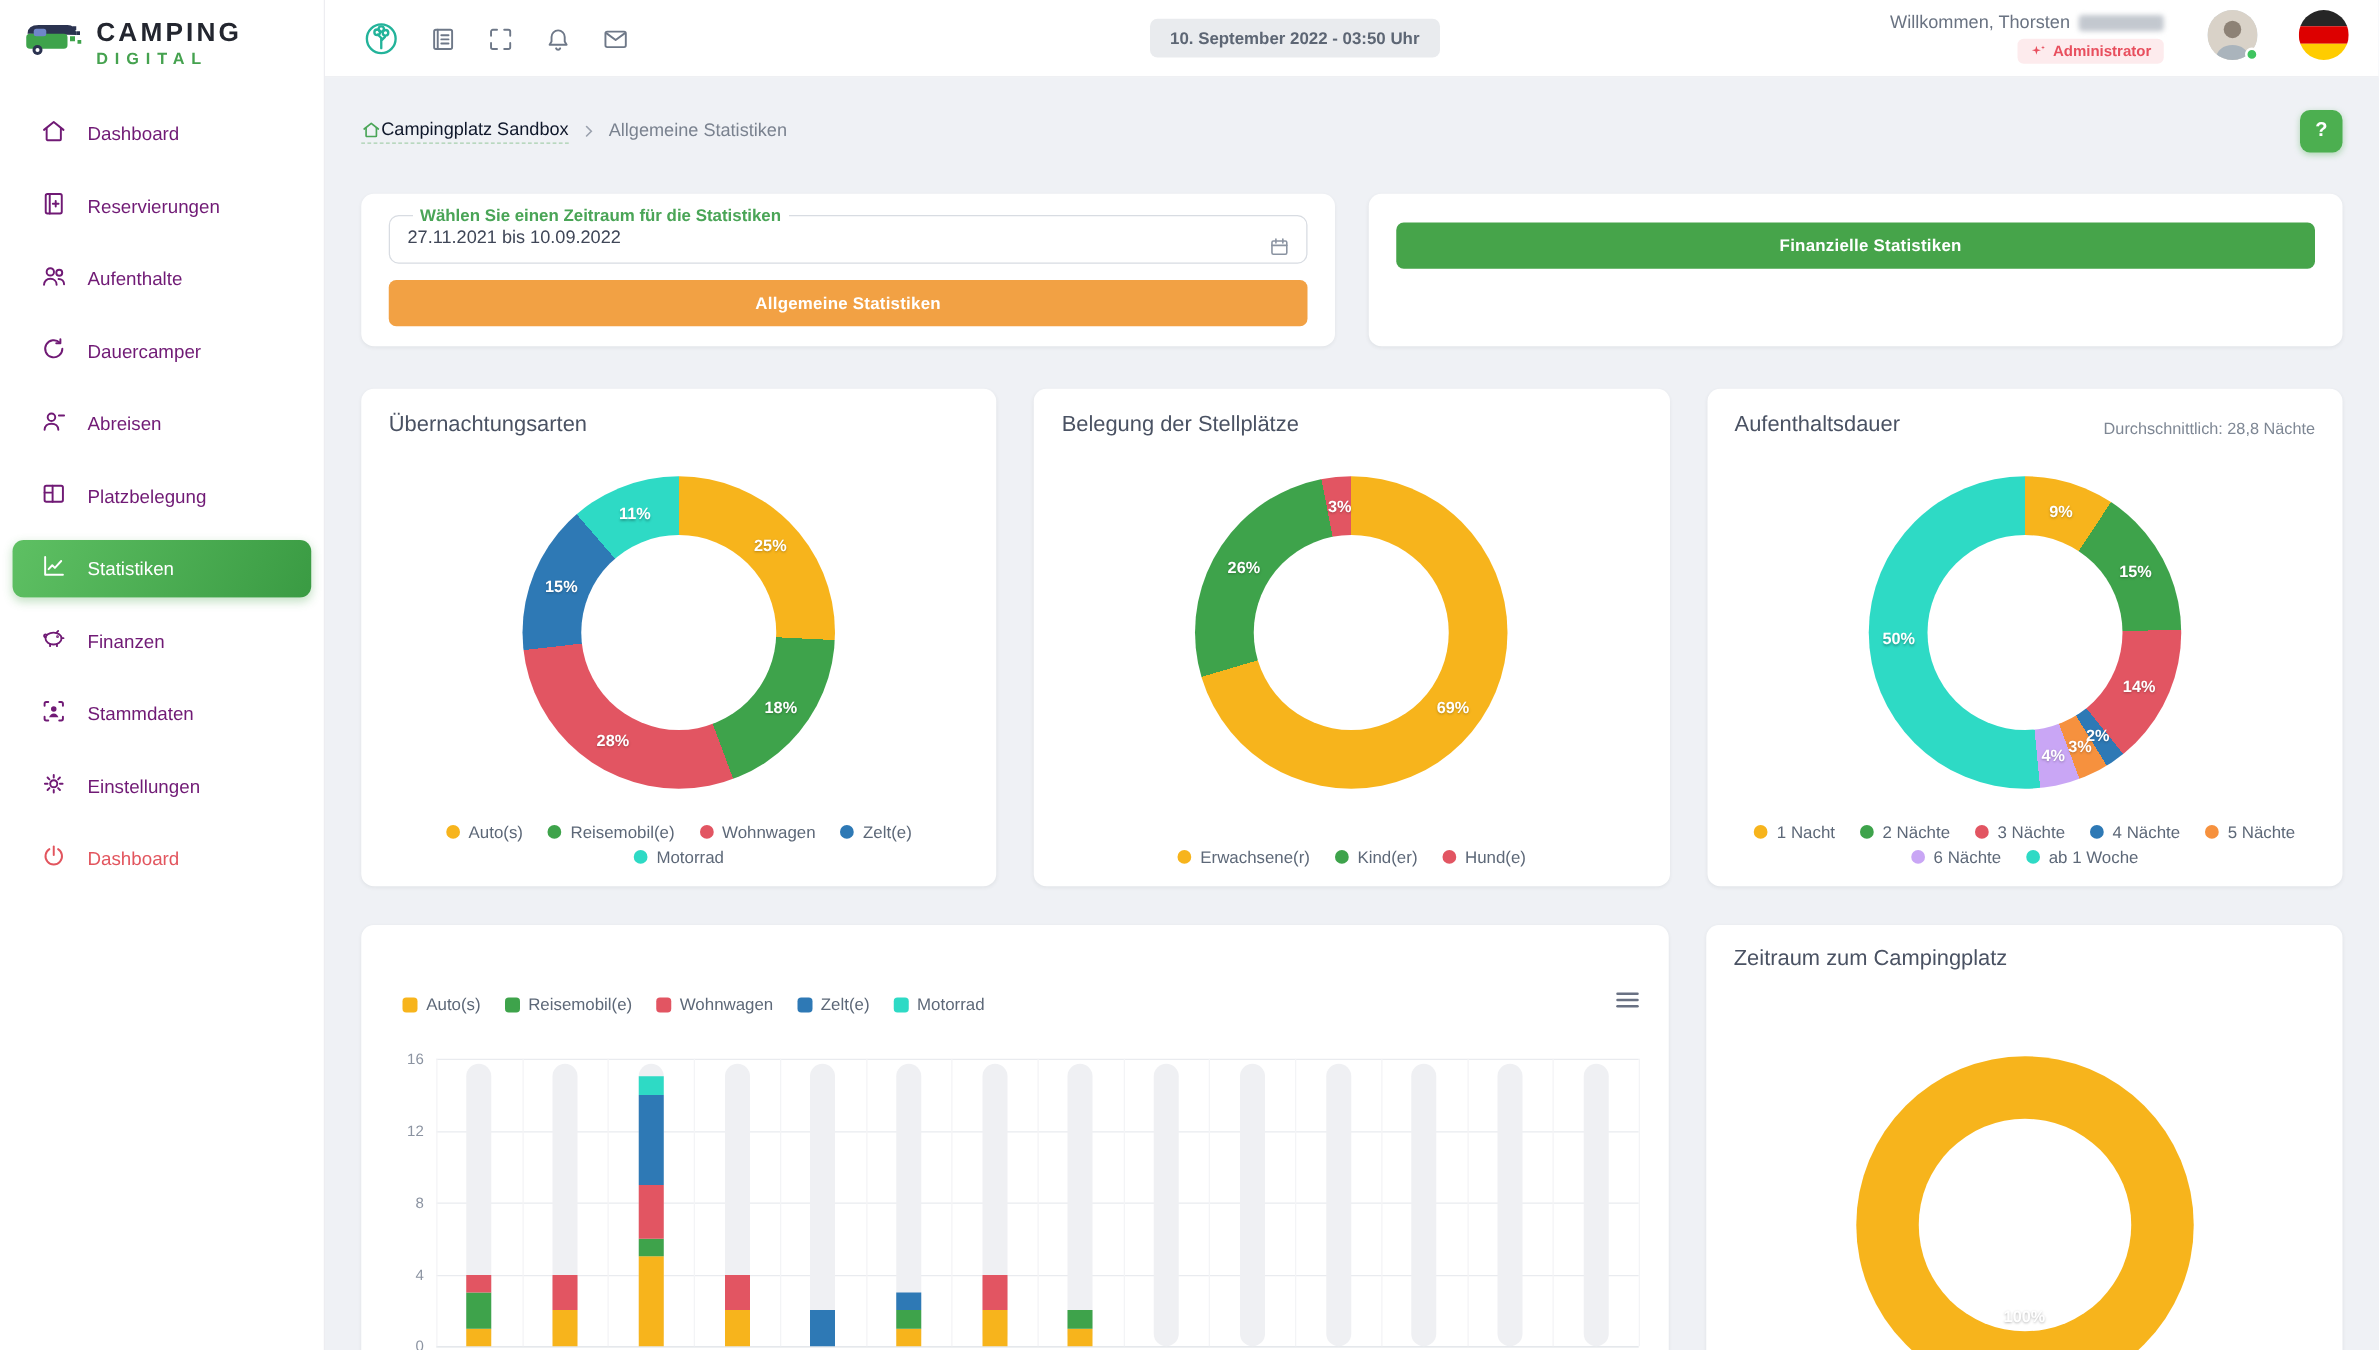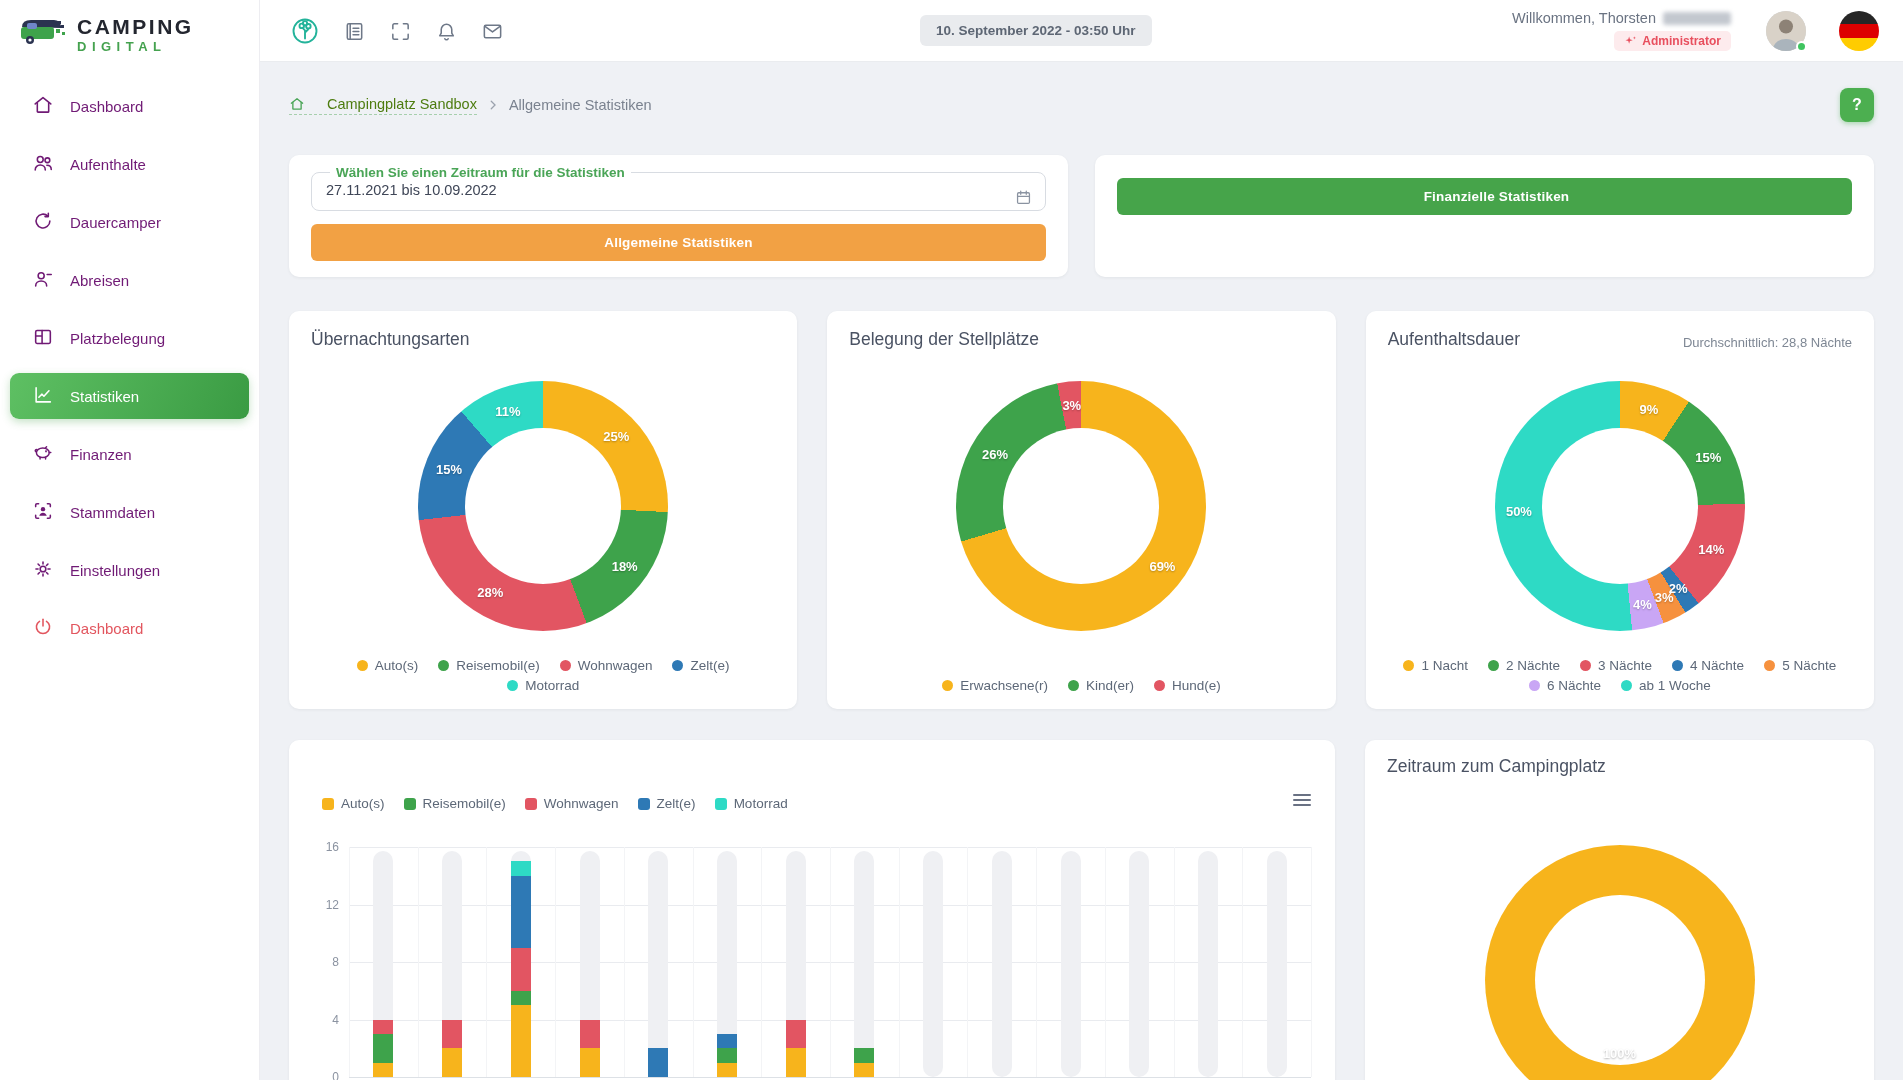--- a/index.html
+++ b/index.html
@@ -20,37 +20,37 @@
     background:linear-gradient(115deg,#5ec063 0%,#3a9b43 100%); color:#fff; box-shadow:0 3px 8px rgba(67,160,71,.30); }
   .nav-item.danger { color:#e2555e; }
   .nav-item svg { flex:0 0 auto; }
 
   
   .topbar { position:absolute; left:260px; top:0; right:0; height:62px; background:#fff; border-bottom:1px solid #eaecef; z-index:4; }
   .topbar-icons { position:absolute; left:30px; top:0; height:62px; display:flex; align-items:center; gap:23px; }
   .tb-icon { color:#6e7888; display:flex; align-items:center; cursor:pointer; }
   .date-pill { position:absolute; left:660px; top:15px; height:31px; display:flex; align-items:center;
     background:#e9ebee; border-radius:6px; padding:0 16px; font-size:13.5px; font-weight:bold; color:#5d6674; }
-  .user-cluster { position:absolute; right:24px; top:8px; display:flex; align-items:flex-end;gap:20px; }
+  .user-cluster { position:absolute; right:24px; top:8px; display:flex; align-items:flex-start;gap:20px; }
   .welcome-block { display:flex; flex-direction:column; align-items:flex-end; margin-top:2px; }
   .welcome-line { font-size:14.5px; color:#6a7382; display:flex; align-items:center; }
   .redacted { display:inline-block; width:68px; height:13px; background:#c3c8cf; border-radius:3px; margin-left:7px; filter:blur(2px); }
   .role-badge { margin-top:5px; display:flex; align-items:center; gap:5px; background:#fdebed; color:#e84f5e;
     font-size:12px; font-weight:bold; border-radius:5px; padding:3px 10px; }
   .avatar { position:relative; width:40px; height:40px; border-radius:50%; background:#cfd6dc; margin-left:15px; overflow:visible; cursor:pointer; }
   .avatar-img { width:40px; height:40px; border-radius:50%; overflow:hidden; display:block; }
   .status-dot { position:absolute; right:-1px; bottom:-1px; width:11px; height:11px; border-radius:50%; background:#3fc45f; border:2px solid #fff; }
   .flag { width:40px; height:40px; border-radius:50%; overflow:hidden; margin-left:13px; display:flex; flex-direction:column; cursor:pointer; }
   .flag div { flex:1; }
 
   
   .content { position:absolute; left:260px; top:62px; right:0; bottom:0; padding:0 29px; }
   .breadcrumb-row { margin-top:26px; height:34px; display:flex; align-items:center; justify-content:space-between; }
   .breadcrumb { display:flex; align-items:center; gap:9px; font-size:14.5px; }
-  .bc-home-link { color:#4d7c0f; display:flex; align-items:center; gap:22px; border-bottom:1px dashed #a7cfad; padding-bottom:2px; cursor:pointer; }
+  .bc-home-link { color:#0f172a; display:flex; align-items:center; gap:0; border-bottom:1px dashed #a7cfad; padding-bottom:2px; cursor:pointer; }
   .bc-sep { color:#9aa1ad; display:flex; }
   .bc-current { color:#7a828f; }
   .help-btn { width:34px; height:34px; border-radius:8px; background:#4caf50; color:#fff; font-size:16px; font-weight:bold;
     display:flex; align-items:center; justify-content:center; box-shadow:0 2px 5px rgba(76,175,80,.4); cursor:pointer; border:none; }
 
   .card { background:#fff; border-radius:10px; box-shadow:0 1px 3px rgba(56,65,74,.07); }
 
   
   .filter-row { margin-top:33px; display:flex; gap:27px; }
   .filter-card { flex:1; padding:10px 22px 16px; }
@@ -124,20 +124,28 @@
       </span>
     </div>
 
     <nav class="nav">
       <div class="nav-item">
         <span><svg width="22" height="22" viewBox="0 0 24 24" fill="none" stroke="currentColor" stroke-width="1.7" stroke-linecap="round" stroke-linejoin="round">
               <path d="M3.5 10.8 12 4l8.5 6.8"></path>
               <path d="M5.8 9.5V19a.8.8 0 0 0 .8.8h10.8a.8.8 0 0 0 .8-.8V9.5"></path>
             </svg></span>
         <span>Dashboard</span>
+      </div>
+      <div class="nav-item">
+        <span><svg width="22" height="22" viewBox="0 0 24 24" fill="none" stroke="currentColor" stroke-width="1.7" stroke-linecap="round" stroke-linejoin="round">
+              <rect x="5" y="3.5" width="14" height="17" rx="1.5"></rect>
+              <path d="M8.5 3.5v17"></path>
+              <path d="M13.7 9.5v5M11.2 12h5"></path>
+            </svg></span>
+        <span>Reservierungen</span>
       </div>
       <div class="nav-item">
         <span><svg width="22" height="22" viewBox="0 0 24 24" fill="none" stroke="currentColor" stroke-width="1.7" stroke-linecap="round" stroke-linejoin="round">
               <circle cx="9" cy="8.2" r="3.2"></circle>
               <path d="M3.5 19.5c0-3.2 2.4-5.3 5.5-5.3s5.5 2.1 5.5 5.3"></path>
               <circle cx="16.8" cy="9" r="2.6"></circle>
               <path d="M16.2 14.4c2.9 0 4.8 1.9 4.8 4.6"></path>
             </svg></span>
         <span>Aufenthalte</span>
       </div>

